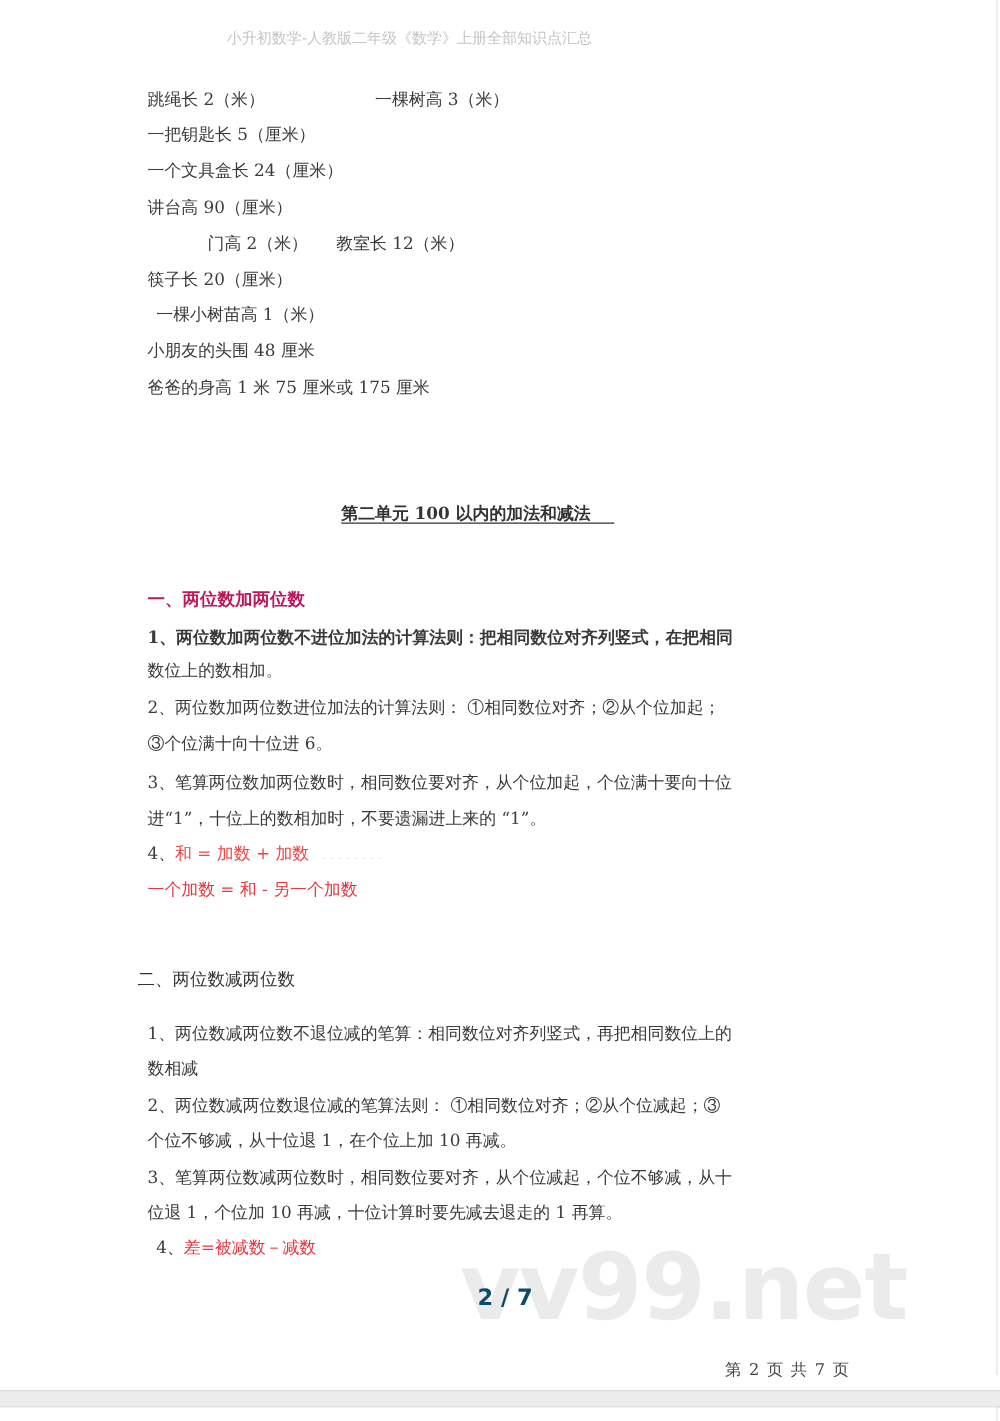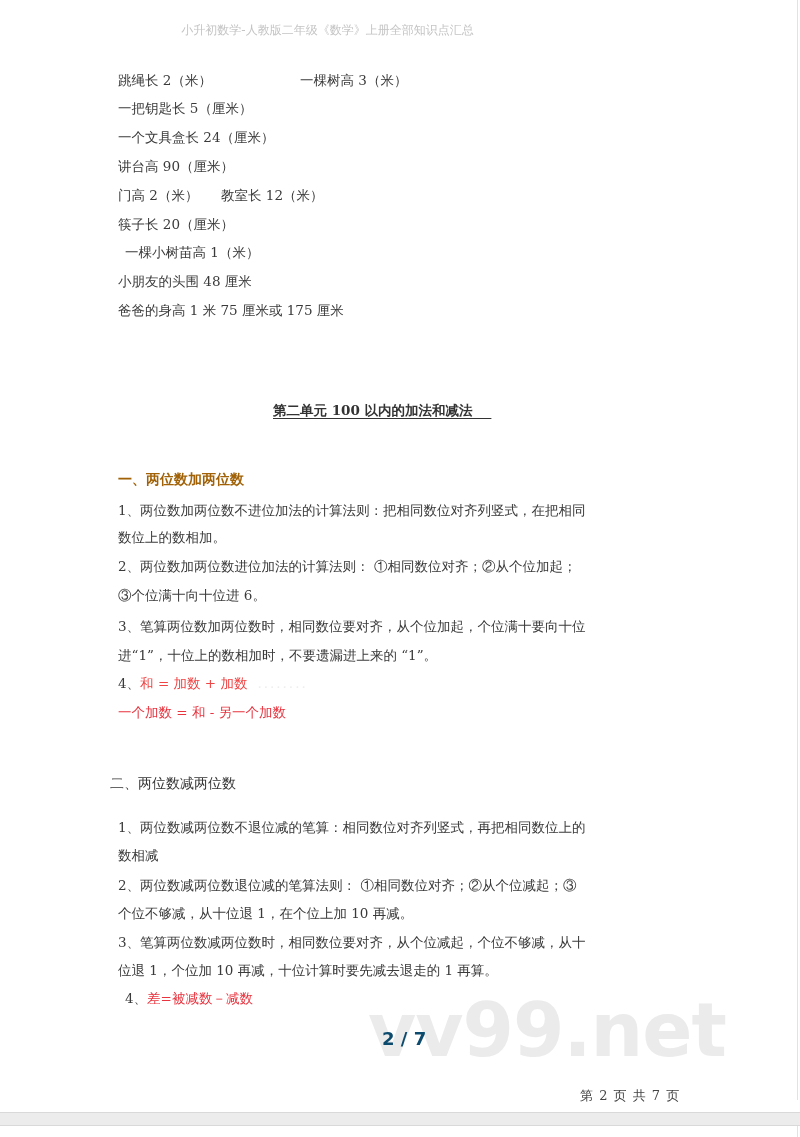--- a/index.html
+++ b/index.html
@@ -31,21 +31,21 @@
   .pair-right { position: absolute; left: 300px; }
   .unit-title {
     position: absolute; left: 273px; top: 402px;
     font-size: 13.5px; font-weight: bold; color: #333;
     text-decoration: underline; text-underline-offset: 3px;
     white-space: pre;
   }
   .sec-head-bold {
     position: absolute; left: 118px; top: 471px;
     font-family: Liberation Serif, serif;
-    font-size: 14px; font-weight: bold; color: #a16207;
+    font-size: 14px; font-weight: bold; color: #be185d;
   }
   .sec-head {
     position: absolute; left: 110px; top: 775px;
     font-size: 14px; color: #333;
   }
   .faint-dots {
     color: #eeeeee; letter-spacing: 2px; margin-left: 10px;
   }
   .watermark {
     position: absolute; left: 368px; top: 990px;
@@ -79,33 +79,33 @@
 
   <div class="header-title">小升初数学-人教版二年级《数学》上册全部知识点汇总</div>
 
   <div class="line" style="top:70px;">
     <span>跳绳长 2（米）</span>
     <span class="pair-right" style="left:182px;">一棵树高 3（米）</span>
   </div>
   <div class="line" style="top:98px;">一把钥匙长 5（厘米）</div>
   <div class="line" style="top:127px;">一个文具盒长 24（厘米）</div>
   <div class="line" style="top:156px;">讲台高 90（厘米）</div>
-  <div class="line" style="top:185px;">
+  <div class="line" style="top:185px;margin-left:48px;">
     <span>门高 2（米）</span>
     <span class="pair-right" style="left:103px;">教室长 12（米）</span>
   </div>
   <div class="line" style="top:214px;">筷子长 20（厘米）</div>
   <div class="line indent1" style="top:242px;">一棵小树苗高 1（米）</div>
   <div class="line" style="top:271px;">小朋友的头围 48 厘米</div>
   <div class="line" style="top:300px;">爸爸的身高 1 米 75 厘米或 175 厘米</div>
 
   <div class="unit-title">第二单元 100 以内的加法和减法    </div>
 
   <div class="sec-head-bold">一、两位数加两位数</div>
-  <div class="line" style="top:500px;">1、两位数加两位数不进位加法的计算法则：把相同数位对齐列竖式，在把相同</div>
+  <div class="line" style="top:500px;font-weight:bold;">1、两位数加两位数不进位加法的计算法则：把相同数位对齐列竖式，在把相同</div>
   <div class="line" style="top:527px;">数位上的数相加。</div>
   <div class="line" style="top:556px;">2、两位数加两位数进位加法的计算法则：  ①相同数位对齐；②从个位加起；</div>
   <div class="line" style="top:585px;">③个位满十向十位进 6。</div>
   <div class="line" style="top:616px;">3、笔算两位数加两位数时，相同数位要对齐，从个位加起，个位满十要向十位</div>
   <div class="line" style="top:645px;">进“1”，十位上的数相加时，不要遗漏进上来的 “1”。</div>
   <div class="line" style="top:673px;">
     <span>4、</span><span class="red-text" style="color:#ef4444;">和 = 加数 + 加数</span><span class="faint-dots">........</span>
   </div>
   <div class="line red" style="top:702px;">一个加数 = 和 - 另一个加数</div>
 

